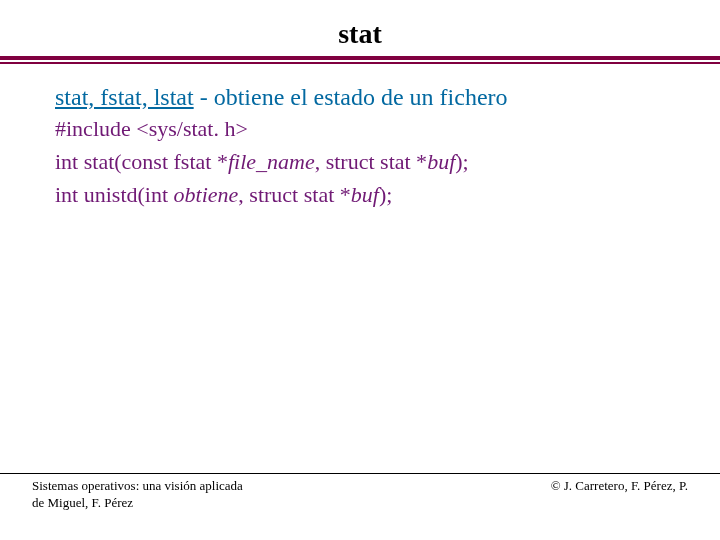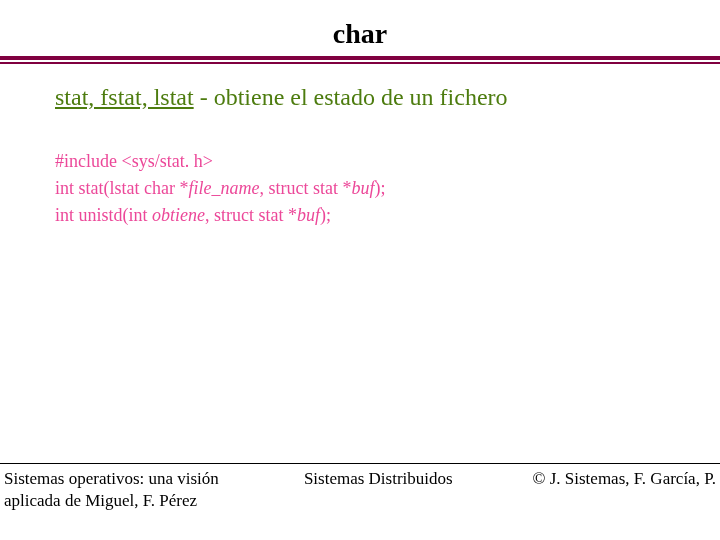--- a/index.html
+++ b/index.html
@@ -40,85 +40,83 @@
     width: 100%;
     height: 1.5px;
     background: #800040;
     margin-top: 2px;
   }
   .content {
     padding: 18px 55px 0 55px;
   }
   .subtitle {
     font-size: 24px;
-    color: #4d7c0f;
+    color: #0369a1;
     line-height: 1.25;
-    margin-bottom: 36px;
   }
   .subtitle .uline {
     text-decoration: underline;
   }
   .code-block {
-    font-size: 18px;
+    font-size: 22px;
     line-height: 1.5;
-    color: #ec4899;
+    color: #701a75;
   }
   .code-line { white-space: pre; }
   .code-line .it { font-style: italic; }
   .footer {
     position: absolute;
     bottom: 28px;
     left: 0;
     width: 100%;
   }
   .footer .hr {
     height: 1px;
     background: #000;
     width: 100%;
     margin-bottom: 4px;
   }
   .footer-row {
     display: flex;
     justify-content: space-between;
-    font-size: 17px;
+    font-size: 13px;
     line-height: 1.3;
     color: #000;
-    padding: 0 4px;
+    padding: 0 32px;
   }
   .footer-left { max-width: 220px; }
   .footer-center { text-align: center; flex: 0 0 auto; }
   .footer-right { text-align: right; max-width: 210px; }
 </style>
 </head>
 <body>
 
 <div class="slide">
 
   <div class="title-area">
-    <div class="title">char</div>
+    <div class="title">stat</div>
     <div class="rule">
       <span class="thick"></span>
       <span class="thin"></span>
     </div>
   </div>
 
   <div class="content">
     <div class="subtitle">
       <span class="uline">stat, fstat, lstat</span><span> - obtiene el estado de un fichero</span>
     </div>
 
     <div class="code-block">
       <div class="code-line"><span>#include &lt;sys/stat. h&gt;</span></div>
-      <div class="code-line"><span>int stat(lstat char *</span><span class="it">file_name</span><span>, struct stat *</span><span class="it">buf</span><span>);</span></div>
+      <div class="code-line"><span>int stat(const fstat *</span><span class="it">file_name</span><span>, struct stat *</span><span class="it">buf</span><span>);</span></div>
       <div class="code-line"><span>int unistd(int </span><span class="it">obtiene</span><span>, struct stat *</span><span class="it">buf</span><span>);</span></div>
     </div>
   </div>
 
   <div class="footer">
     <div class="hr"></div>
     <div class="footer-row">
       <div class="footer-left">Sistemas operativos: una visión aplicada de Miguel, F. Pérez</div>
-      <div class="footer-center">Sistemas Distribuidos</div>
-      <div class="footer-right">© J. Sistemas, F. García, P.</div>
+      <div class="footer-right">© J. Carretero, F. Pérez, P.</div>
     </div>
   </div>
 
 </div>
 
 </body></html>

